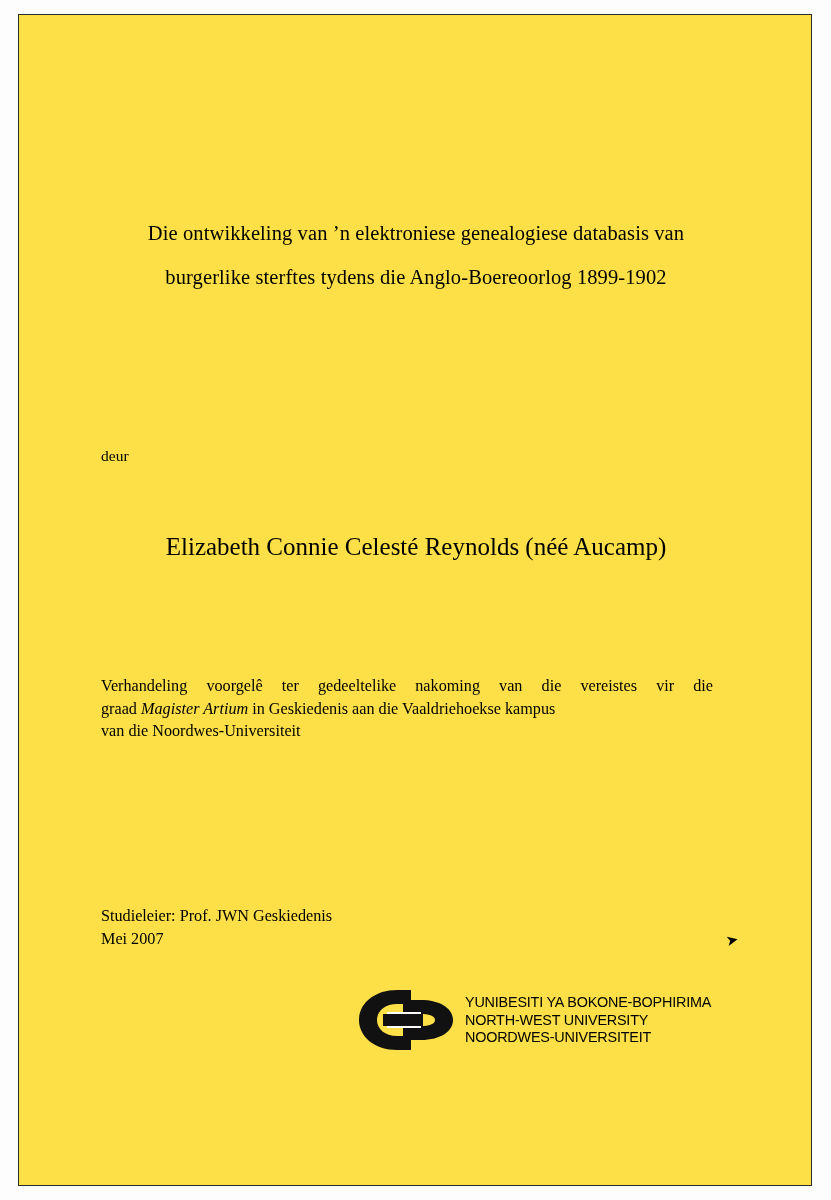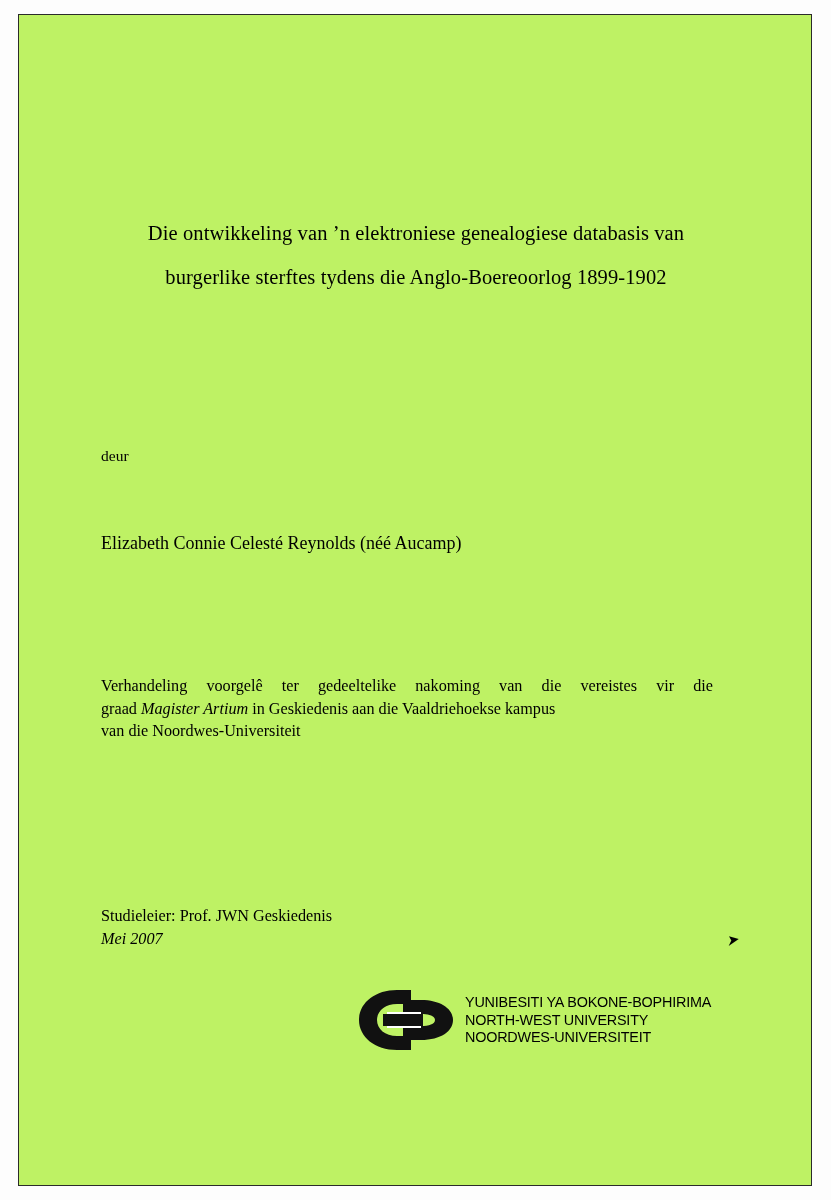--- a/index.html
+++ b/index.html
@@ -30,21 +30,21 @@
     height: 1172px;
     border: 1px solid #2b2b2b;
     box-sizing: border-box;
   }
   .paper {
     position: absolute;
     left: 19px;
     top: 15px;
     width: 792px;
     height: 1170px;
-    background: #bef264;
+    background: #fde047;
     box-sizing: border-box;
   }
   .content {
     position: absolute;
     left: 82px;
     top: 0;
     width: 630px;
     height: 100%;
   }
   .title {
@@ -66,22 +66,22 @@
     left: 0;
     width: 630px;
     text-align: left;
     font-size: 15.5px;
   }
   .author {
     position: absolute;
     top: 518px;
     left: 0;
     width: 630px;
-    text-align: left;
-    font-size: 18px;
+    text-align: center;
+    font-size: 25px;
   }
   .submission {
     position: absolute;
     top: 660px;
     left: 0;
     width: 612px;
     font-size: 16.2px;
     line-height: 22.5px;
     text-align: justify;
   }
@@ -104,21 +104,20 @@
     width: 630px;
     font-size: 16.2px;
     line-height: 23px;
   }
   .supervisor span {
     display: block;
   }
   .date-wrap {
     position: relative;
     display: inline-block;
-    font-style: italic;
   }
   .date-mark {
     position: absolute;
     right: -8px;
     top: 1px;
     font-size: 15px;
     transform: rotate(-12deg);
   }
   
   .logo-block {

